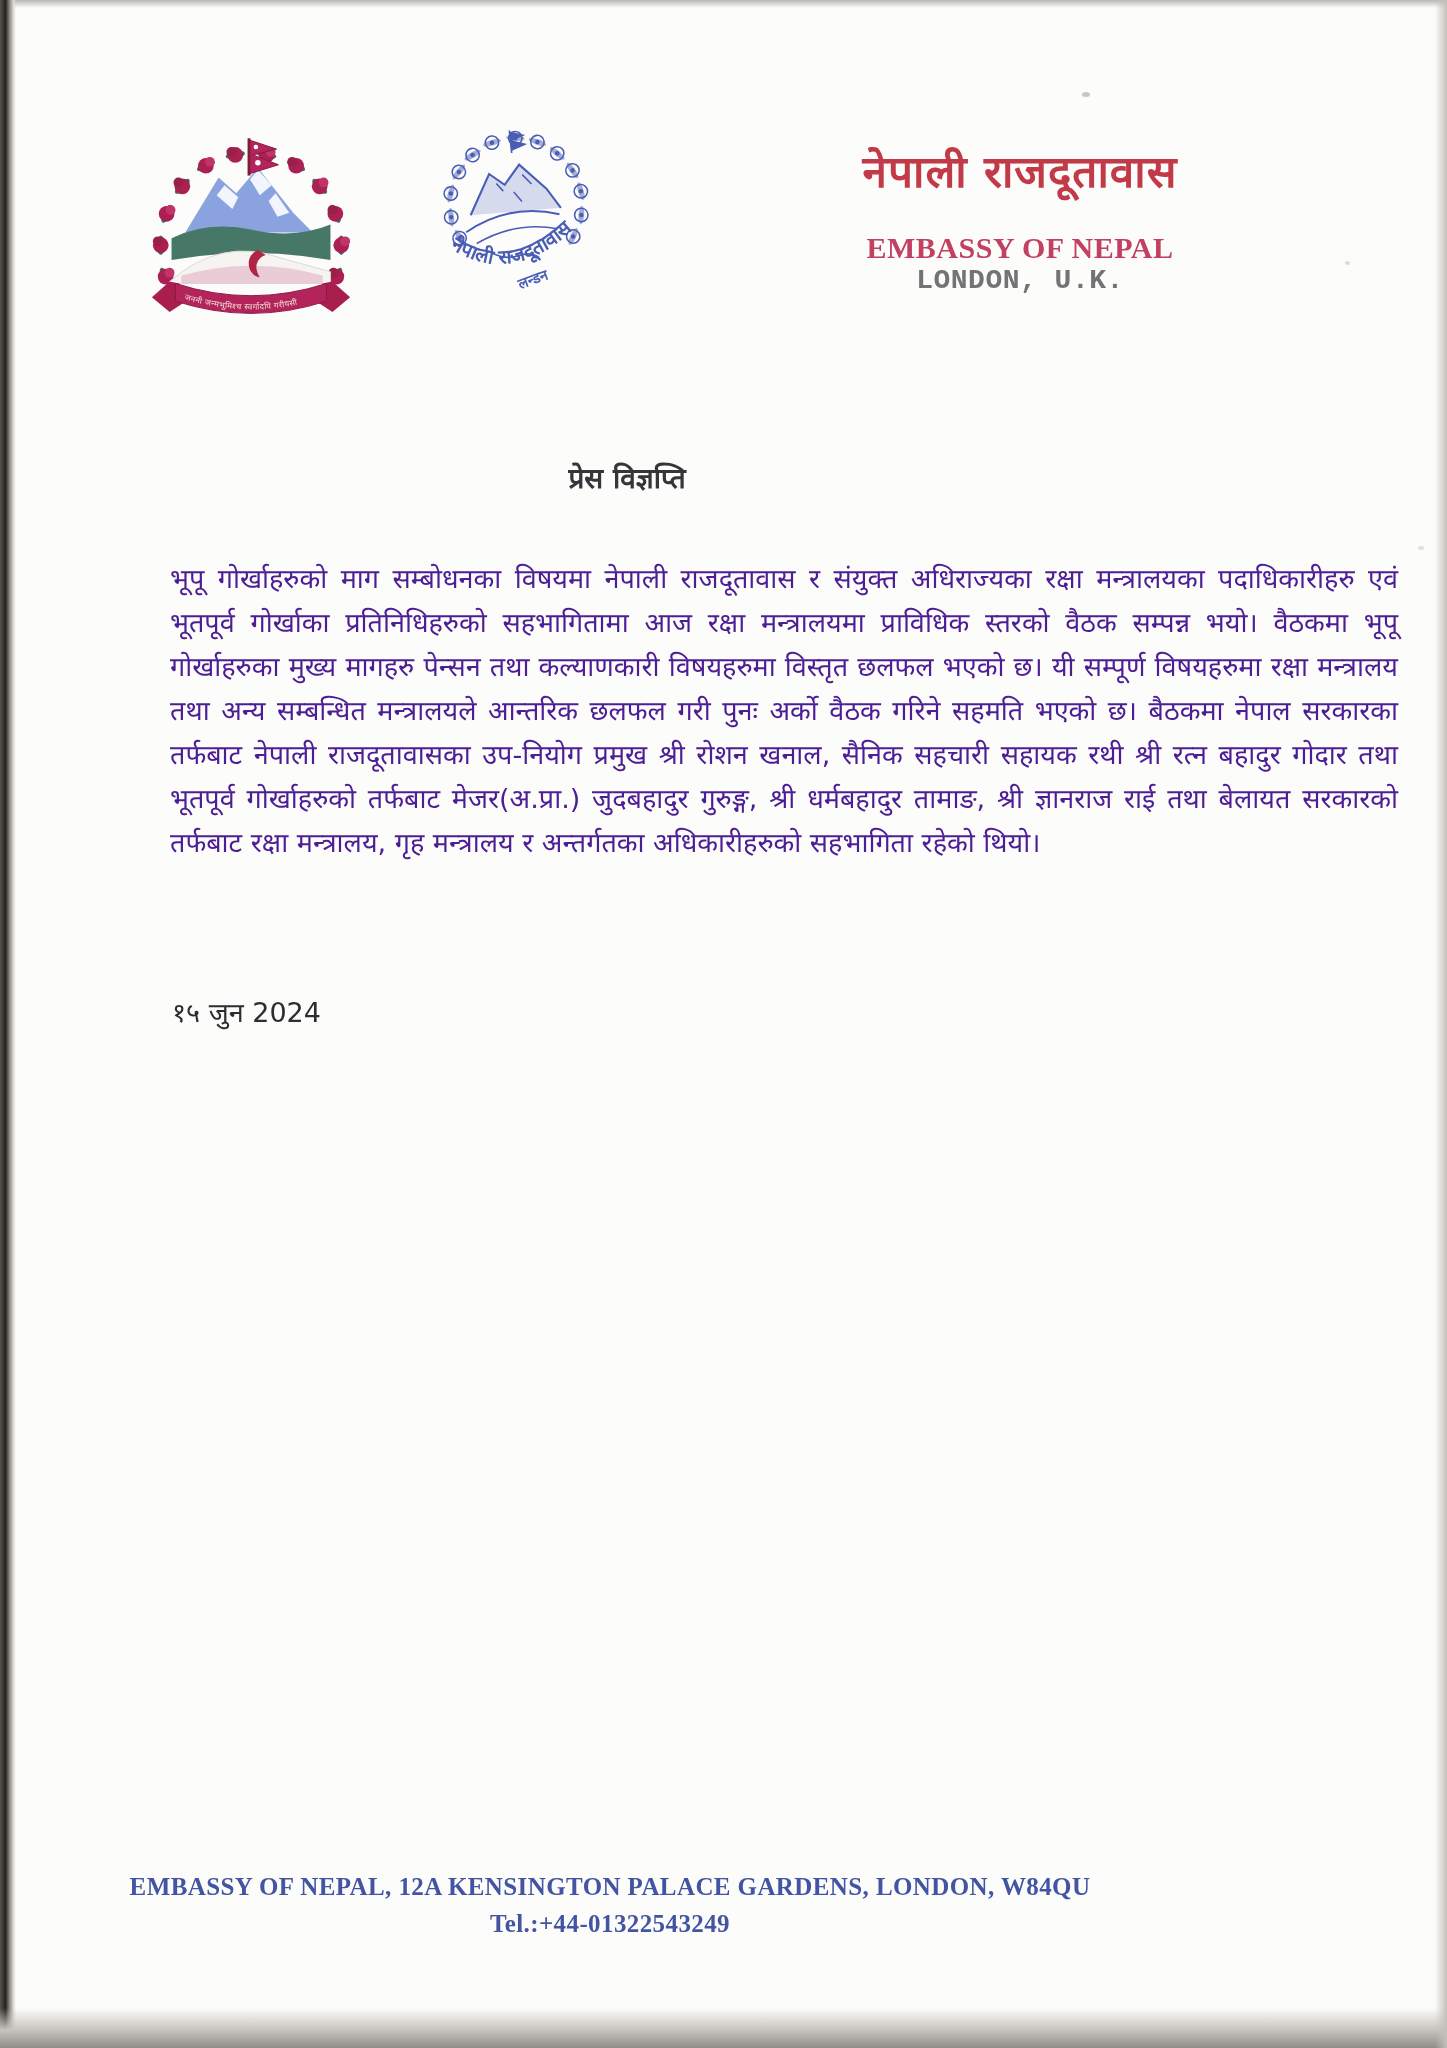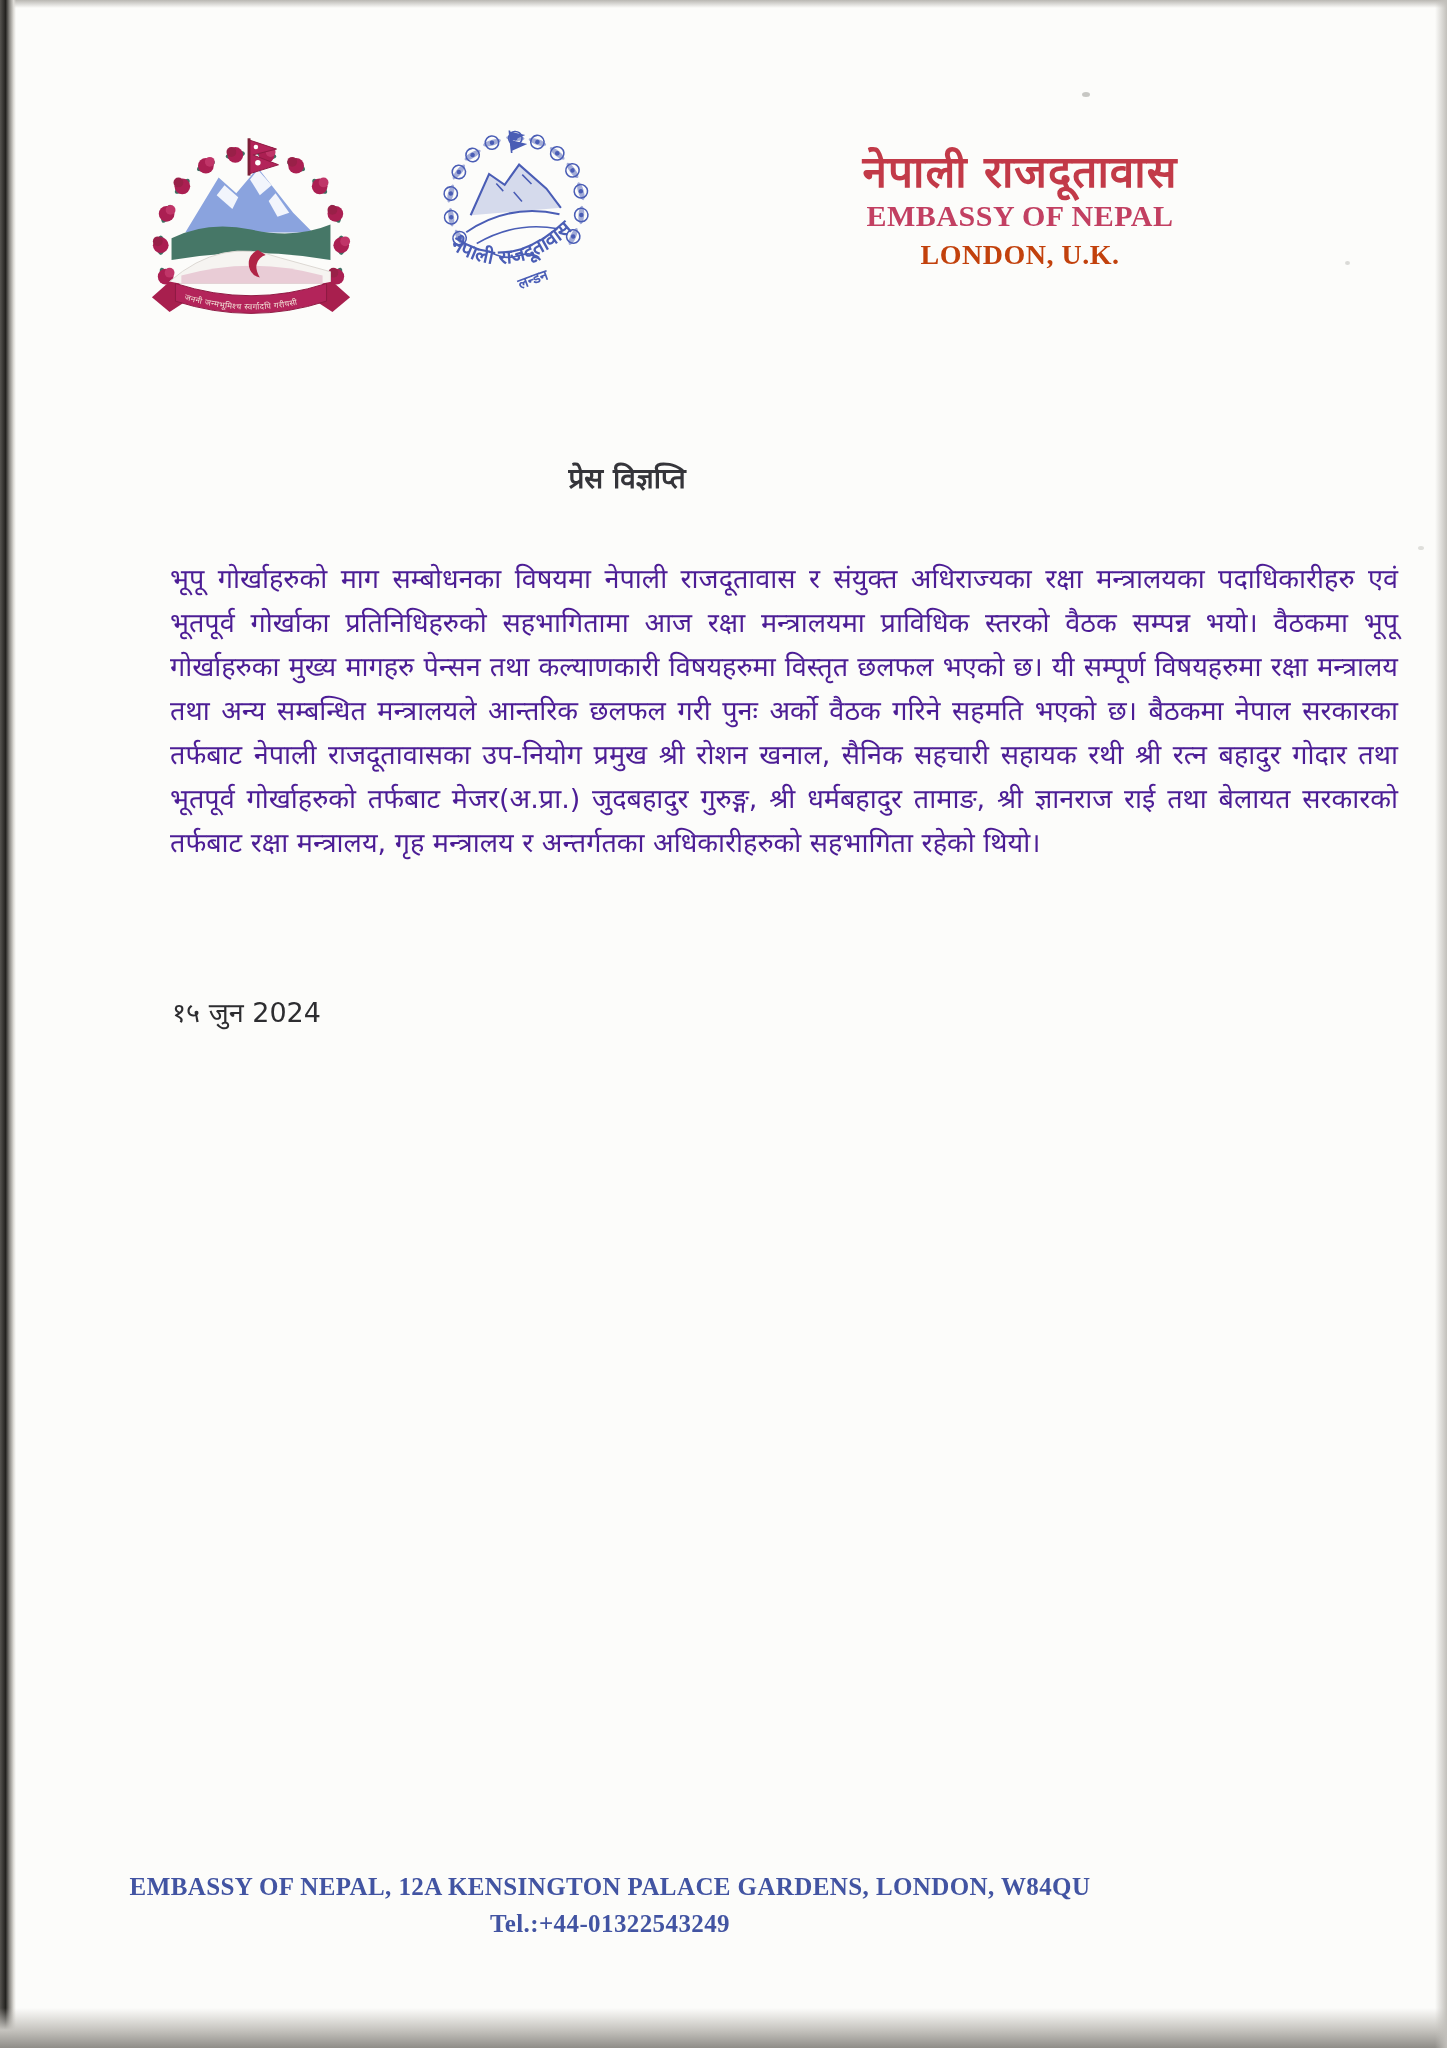--- a/index.html
+++ b/index.html
@@ -22,22 +22,22 @@
   .edge-right{position:absolute;top:0;bottom:0;right:0;width:12px;
     background:linear-gradient(to left,#c2c0bb,rgba(252,252,250,0));}
 
   .speck{position:absolute;background:#9a9a96;border-radius:50%;opacity:.55;}
 
   
   .coat{position:absolute;left:148px;top:134px;width:206px;height:192px;}
   .seal{position:absolute;left:428px;top:128px;width:180px;height:180px;transform:rotate(-6deg);opacity:.92;}
   .head-text{position:absolute;left:800px;top:146px;width:440px;text-align:center;}
   .head-np{font-size:44px;font-weight:bold;color:#c23a48;letter-spacing:1px;line-height:1.2;}
-  .head-en{font-family:"Liberation Serif", serif;font-weight:bold;color:#c24062;font-size:30px;margin-top:0;letter-spacing:.5px;}
-  .head-loc{font-family:Liberation Serif, serif;font-weight:bold;color:#c2410c;font-size:28px;margin-top:6px;letter-spacing:.5px;}
+  .head-en{font-family:"Liberation Serif", serif;font-weight:bold;color:#c24062;font-size:30px;margin-top:32px;letter-spacing:.5px;}
+  .head-loc{font-family:Liberation Mono, monospace;font-weight:bold;color:#737373;font-size:28px;letter-spacing:.5px;}
 
   
   .doc-title{position:absolute;left:0;top:458px;width:1254px;text-align:center;
     font-size:28px;font-weight:bold;color:#35353a;}
   .doc-body{position:absolute;left:170px;top:530px;width:1228px;
     font-size:27px;line-height:44px;text-align:justify;color:#4c1d95;}
   .signoff{position:absolute;left:172px;top:990px;font-size:27px;line-height:46px;color:#2d2d30;}
   .footer{position:absolute;left:0;top:1868px;width:1220px;text-align:center;
     font-family:"Liberation Serif", serif;font-weight:bold;color:#4254a2;
     font-size:25px;line-height:37px;letter-spacing:.4px;}

